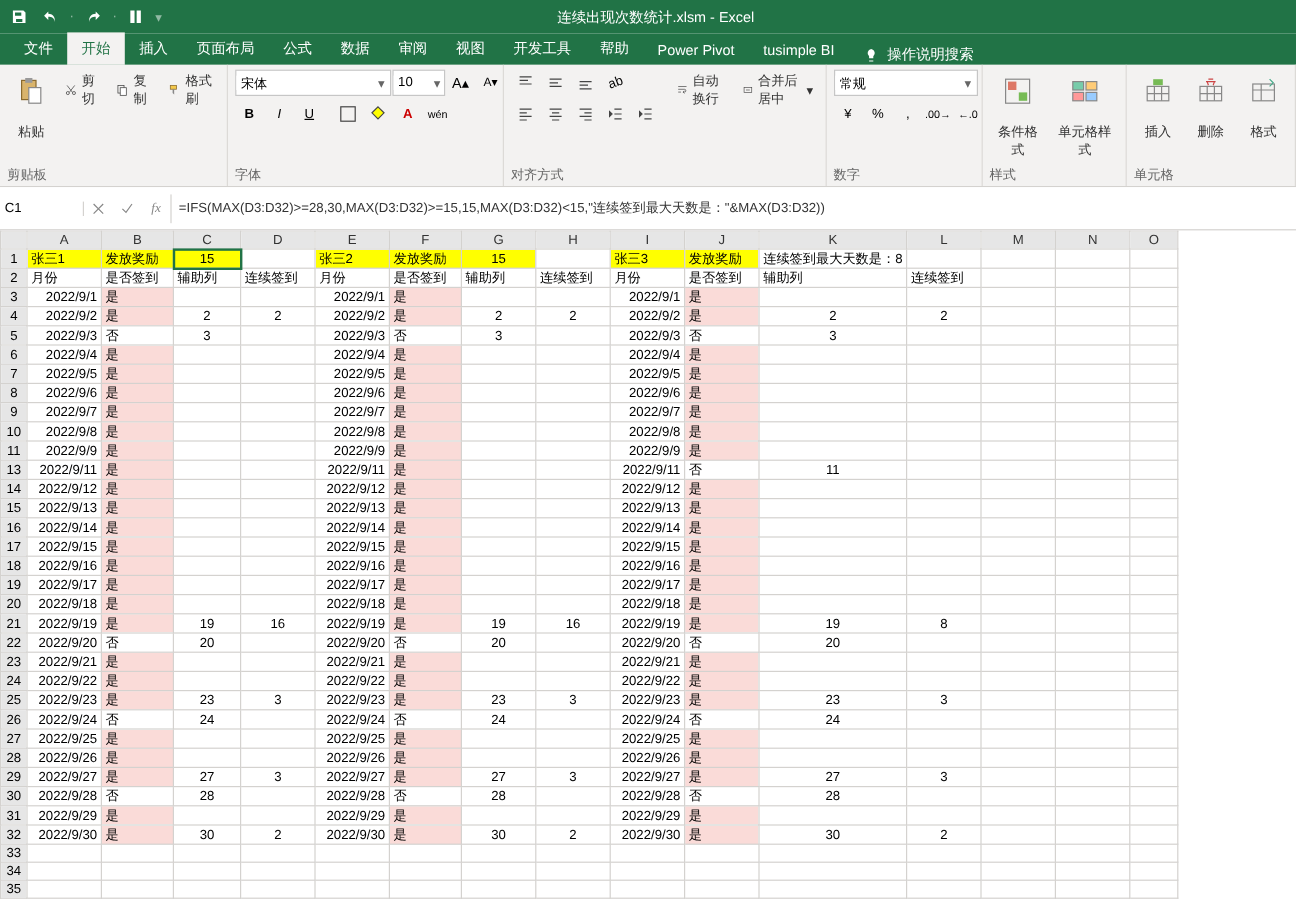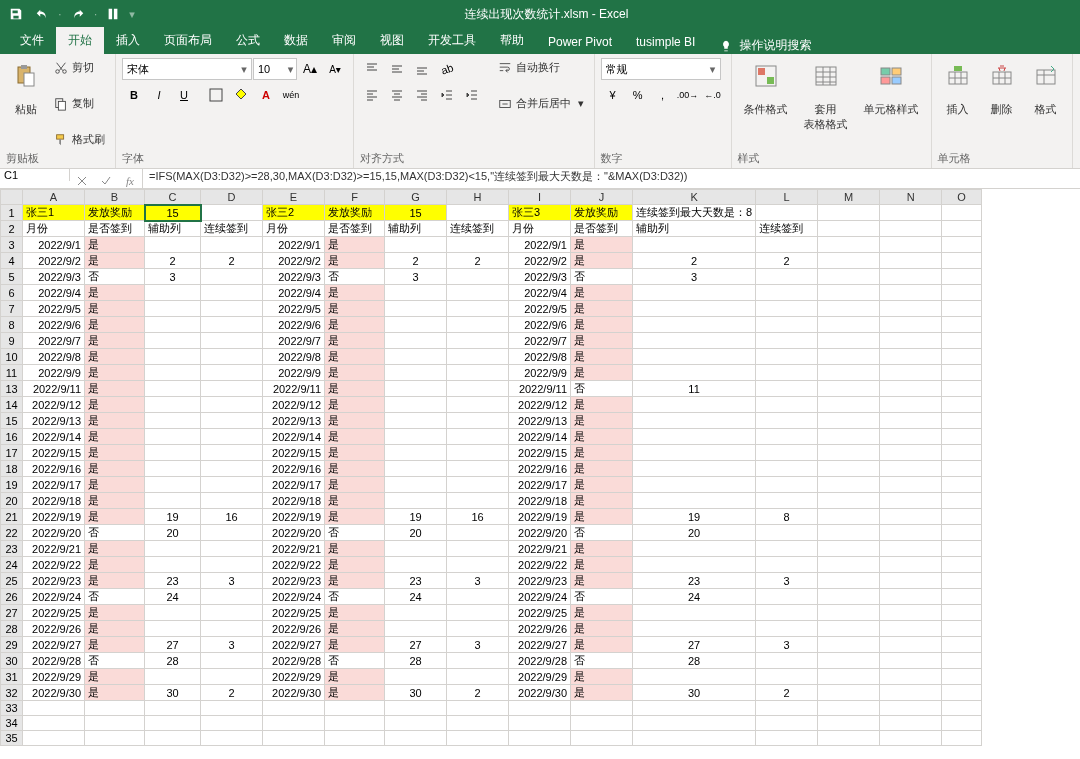--- a/index.html
+++ b/index.html
@@ -21,33 +21,33 @@
 .ribbon { background: #f3f2f1; border-bottom: 1px solid #d4d2cf; min-height: 100px; display: flex; }
 .ribbon-group { border-right: 1px solid #dcdad7; display: flex; flex-direction: column; padding: 4px 6px 2px; }
 .ribbon-group-body { flex: 1; display: flex; align-items: flex-start; gap: 4px; }
 .ribbon-group-label { font-size: 11px; color: #666; padding-top: 2px; }
 
 .big-btn { display: flex; flex-direction: column; align-items: center; gap: 12px; padding: 4px 6px; cursor: pointer; min-width: 40px; }
 .big-btn .icon-box { width: 28px; height: 28px; display: flex; align-items: center; justify-content: center; }
 .big-btn .icon-box svg { width: 24px; height: 24px; }
 .big-btn .label { font-size: 11px; color: #333; text-align: center; }
 
-.small-btns { display: flex; flex-direction: column; gap: 17px; }
+.small-btns { display: flex; flex-direction: row; gap: 5px; }
 .small-btn { display: flex; align-items: center; gap: 4px; padding: 2px 4px; cursor: pointer; font-size: 11px; color: #333; }
 .small-btn svg { width: 14px; height: 14px; }
 
 .combo { display: flex; align-items: center; border: 1px solid #c6c6c6; background: #fff; height: 22px; font-size: 11px; }
 .combo input { border: none; outline: none; padding: 0 4px; width: 100%; font-size: 11px; }
 .combo .arrow { width: 16px; text-align: center; color: #666; cursor: pointer; }
 
 .btn-row { display: flex; gap: 1px; }
 .mini-btn { width: 24px; height: 22px; display: flex; align-items: center; justify-content: center; cursor: pointer; border: 1px solid transparent; }
 .mini-btn svg { width: 14px; height: 14px; fill: #444; }
 
-.formula-bar { display: flex; align-items: flex-start; border-bottom: 1px solid #d4d2cf; height: 20px; background: #fff; }
+.formula-bar { display: flex; align-items: center; border-bottom: 1px solid #d4d2cf; height: 36px; background: #fff; }
 .name-box { width: 70px; border-right: 1px solid #d4d2cf; padding: 0 4px; display: flex; align-items: center; }
 .name-box input { border: none; outline: none; width: 100%; font-size: 11px; }
 .fb-btns { display: flex; border-right: 1px solid #d4d2cf; }
 .fb-btn { width: 24px; height: 24px; display: flex; align-items: center; justify-content: center; color: #888; cursor: pointer; }
 .fb-btn svg { width: 12px; height: 12px; fill: #888; }
 .fx { font-style: italic; font-family: Georgia, serif; }
 .formula-input { flex: 1; padding: 0 6px; font-size: 11px; color: #333; }
 
 .grid-wrap { position: relative; overflow: auto; height: calc(759px - 28px - 26px - 100px - 24px); }
 .grid { border-collapse: collapse; table-layout: fixed; }
@@ -313,30 +313,20 @@
               <rect x="2" y="2" width="20" height="20" fill="none" stroke="#888"></rect>
               <rect x="4" y="4" width="7" height="7" fill="#d76"></rect>
               <rect x="13" y="13" width="7" height="7" fill="#7b5"></rect>
             </svg>
           </div>
           <div class="label">条件格式</div>
         </div>
       <div class="big-btn">
           <div class="icon-box">
             <svg viewBox="0 0 24 24">
-              <rect x="2" y="3" width="20" height="18" fill="none" stroke="#888"></rect>
-              <path d="M2 8h20M2 13h20M2 18h20M9 3v18M16 3v18" stroke="#888"></path>
-            </svg>
-          </div>
-          <div class="label" style="white-space:pre-line">套用
-表格格式</div>
-        </div>
-      <div class="big-btn">
-          <div class="icon-box">
-            <svg viewBox="0 0 24 24">
               <rect x="2" y="4" width="9" height="7" fill="#7ca" stroke="#888"></rect>
               <rect x="13" y="4" width="9" height="7" fill="#fc7" stroke="#888"></rect>
               <rect x="2" y="13" width="9" height="7" fill="#f99" stroke="#888"></rect>
               <rect x="13" y="13" width="9" height="7" fill="#9cf" stroke="#888"></rect>
             </svg>
           </div>
           <div class="label">单元格样式</div>
         </div>
     </div>
     <div class="ribbon-group-label">样式</div>

